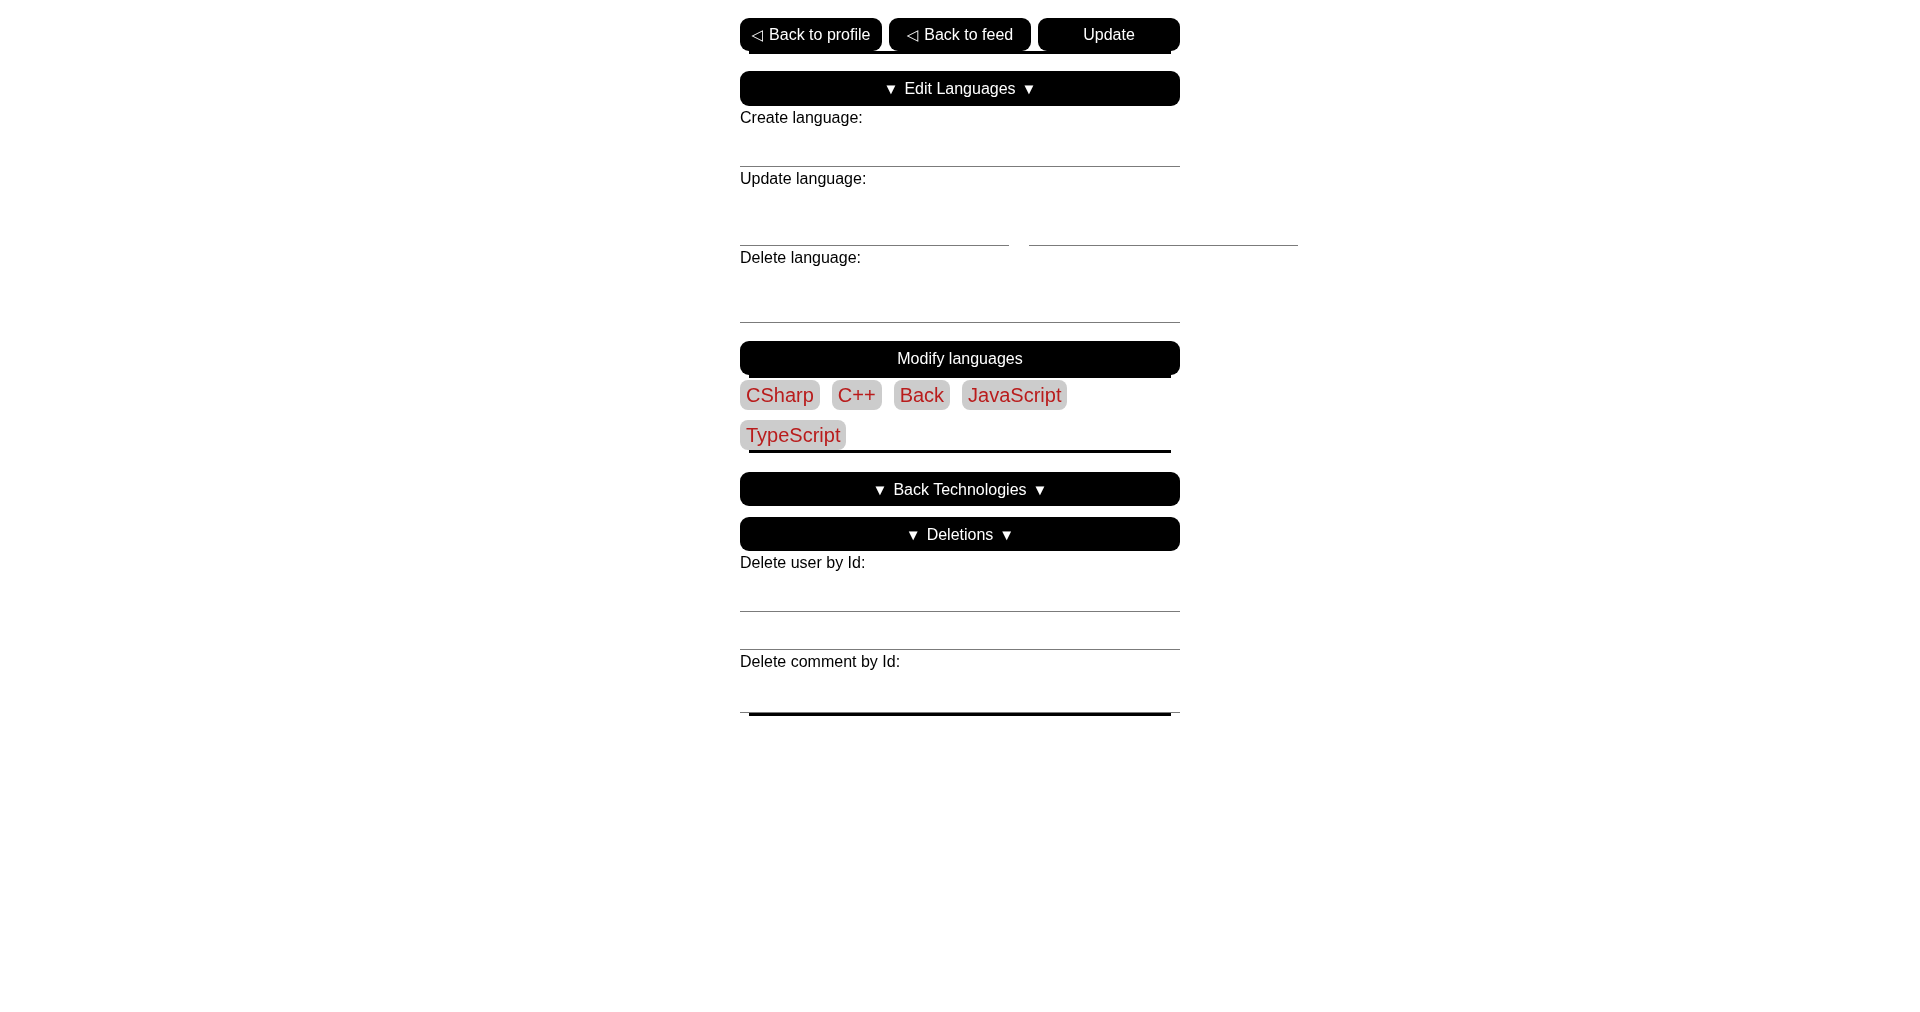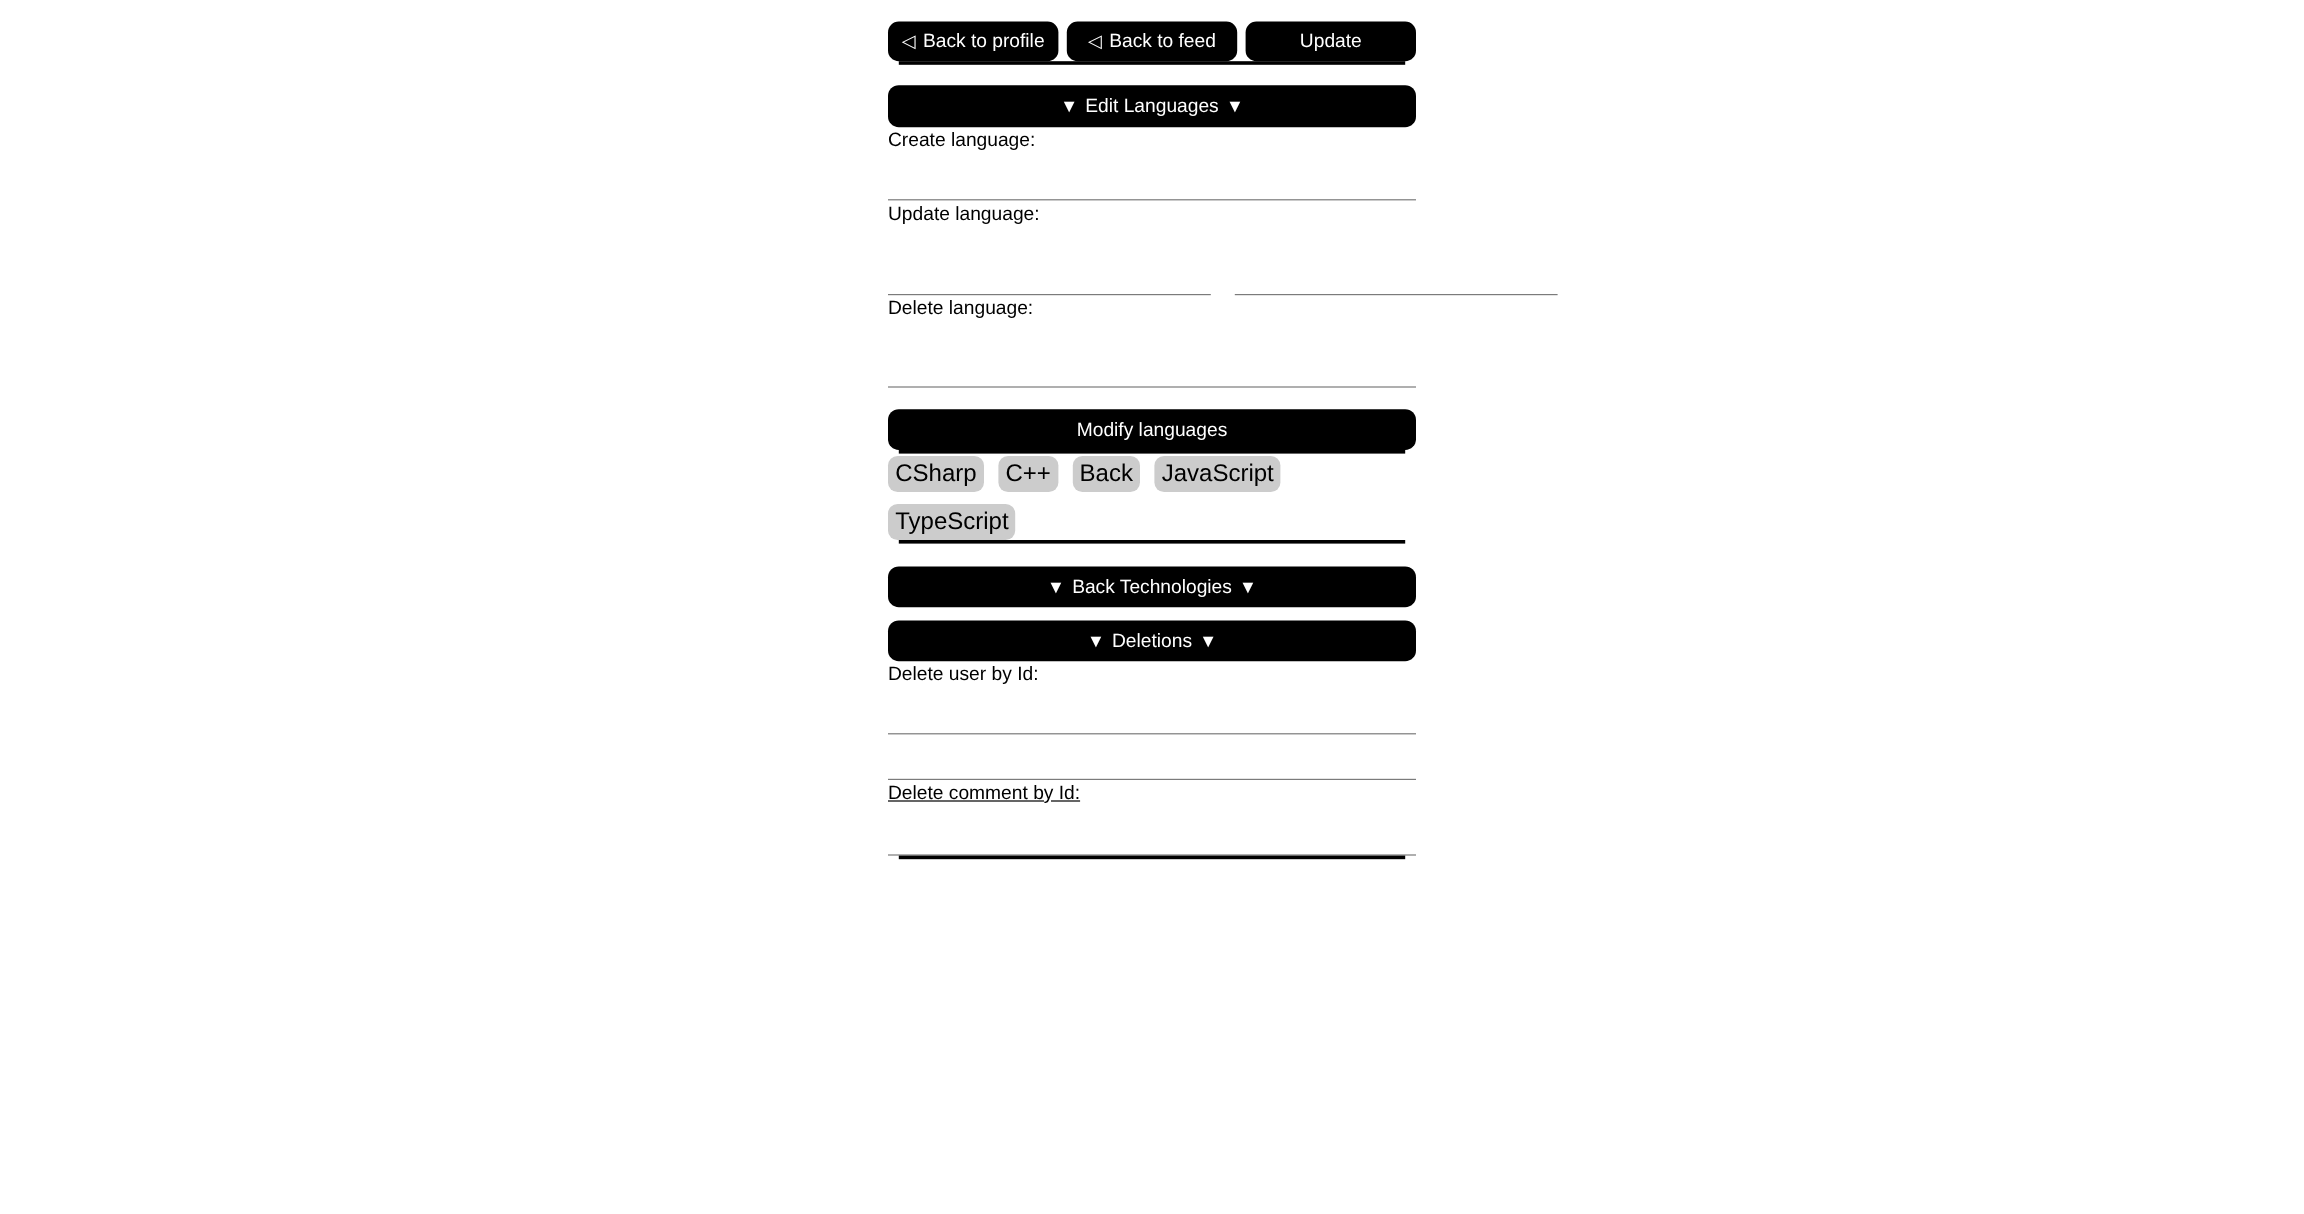--- a/index.html
+++ b/index.html
@@ -60,21 +60,21 @@
     margin: 0 9px;
   }
   .mt10 { margin-top: 10px; }
   .mt11 { margin-top: 11px; }
   .mt12 { margin-top: 12px; }
   .mt13 { margin-top: 13px; }
   .mt15 { margin-top: 15px; }
   .mt17 { margin-top: 17px; }
   .mt18 { margin-top: 18px; }
   .mt19 { margin-top: 19px; }
-  .mt27 { margin-top: 27px; text-decoration: underline; }
+  .mt27 { margin-top: 27px; }
   .mt30 { margin-top: 30px; }
   .label {
     display: block;
     font-size: 16px;
     line-height: 23px;
     margin: 0;
   }
   .field {
     display: block;
     width: 100%;
@@ -98,21 +98,21 @@
   .pair-row .field { flex: 1; width: auto; }
   .tags {
     display: flex;
     flex-wrap: wrap;
     column-gap: 12px;
     row-gap: 10px;
     margin-top: 2px;
   }
   .tag {
     background: var(--tag-bg);
-    color: #000000;
+    color: #b91c1c;
     border-radius: 8px;
     padding: 3px 6px;
     font-size: 20px;
     line-height: 24px;
     display: inline-block;
     cursor: pointer;
   }
   .tri { font-size: 15px; }
 </style>
 </head>

